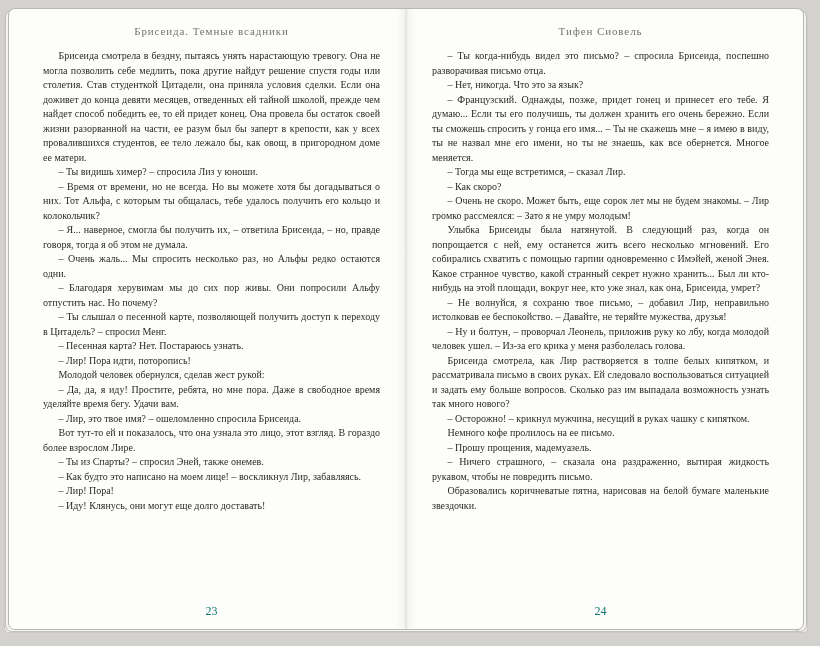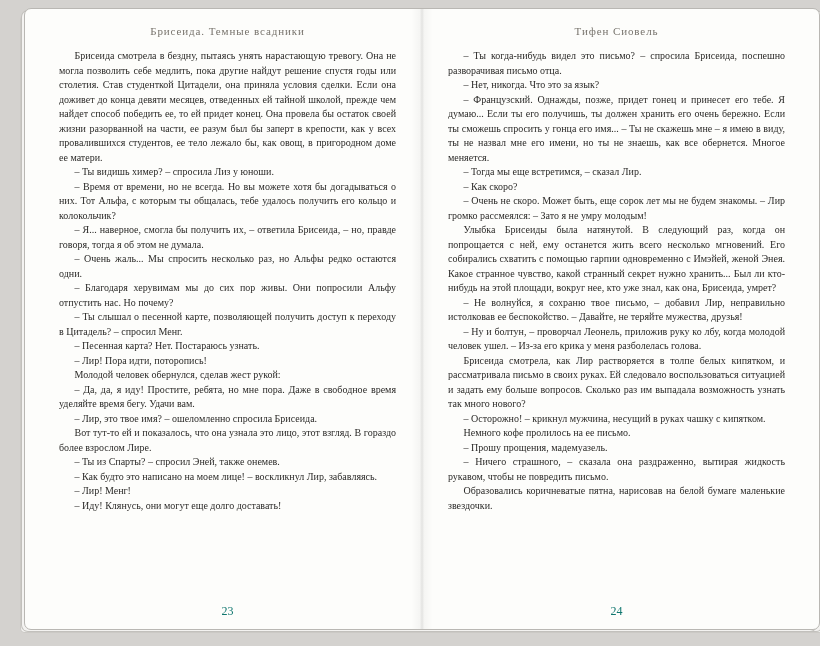--- a/index.html
+++ b/index.html
@@ -11,21 +11,21 @@
     background: var(--bg, #d4d2cf);
     font-family: "Liberation Serif", "DejaVu Serif", serif;
   }
   .stage {
     position: relative;
     width: 820px;
     height: 646px;
   }
   .book {
     position: absolute;
-    left: 24px;
+    left: 8px;
     top: 8px;
     width: 794px;
     height: 620px;
     background: var(--paper, #fdfdfb);
     border: 1px solid #b9b7b3;
     border-radius: 7px;
     box-shadow:
       -3px 2px 0 -1px #f4f3f1, -3px 2px 0 0 #c2c0bc,
        3px 2px 0 -1px #f4f3f1,  3px 2px 0 0 #c2c0bc,
       -6px 5px 0 -3px #f4f3f1, -6px 5px 0 -2px #cbc9c5,
@@ -113,21 +113,21 @@
             <p>– Благодаря херувимам мы до сих пор живы. Они попросили Альфу отпустить нас. Но почему?</p>
             <p>– Ты слышал о песенной карте, позволяющей получить доступ к переходу в Цитадель? – спросил Менг.</p>
             <p>– Песенная карта? Нет. Постараюсь узнать.</p>
             <p>– Лир! Пора идти, поторопись!</p>
             <p>Молодой человек обернулся, сделав жест рукой:</p>
             <p>– Да, да, я иду! Простите, ребята, но мне пора. Даже в свободное время уделяйте время бегу. Удачи вам.</p>
             <p>– Лир, это твое имя? – ошеломленно спросила Брисеида.</p>
             <p>Вот тут-то ей и показалось, что она узнала это лицо, этот взгляд. В гораздо более взрослом Лире.</p>
             <p>– Ты из Спарты? – спросил Эней, также онемев.</p>
             <p>– Как будто это написано на моем лице! – воскликнул Лир, забавляясь.</p>
-            <p>– Лир! Менг!</p>
+            <p>– Лир! Пора!</p>
             <p>– Иду! Клянусь, они могут еще долго доставать!</p>
           </div>
         <footer class="folio">23</footer>
       </section>
 
       <section class="page right">
         <header class="running-head">Тифен Сиовель</header>
         <div class="text">
             <p>– Ты когда-нибудь видел это письмо? – спросила Брисеида, поспешно разворачивая письмо отца.</p>
             <p>– Нет, никогда. Что это за язык?</p>

